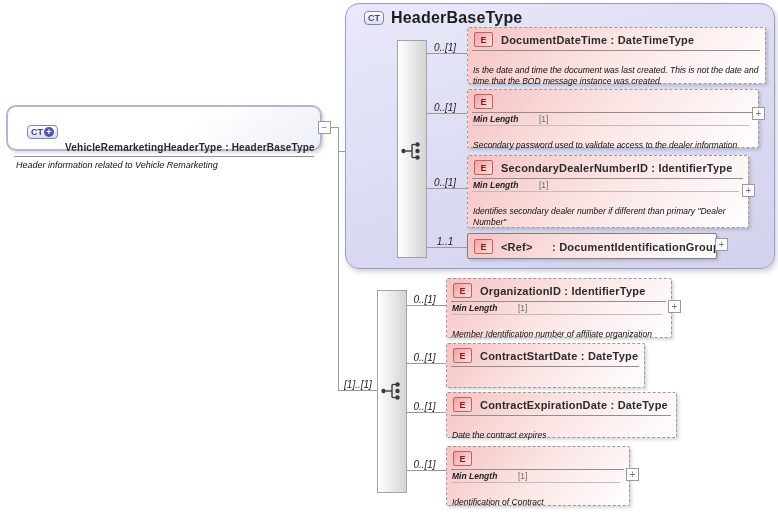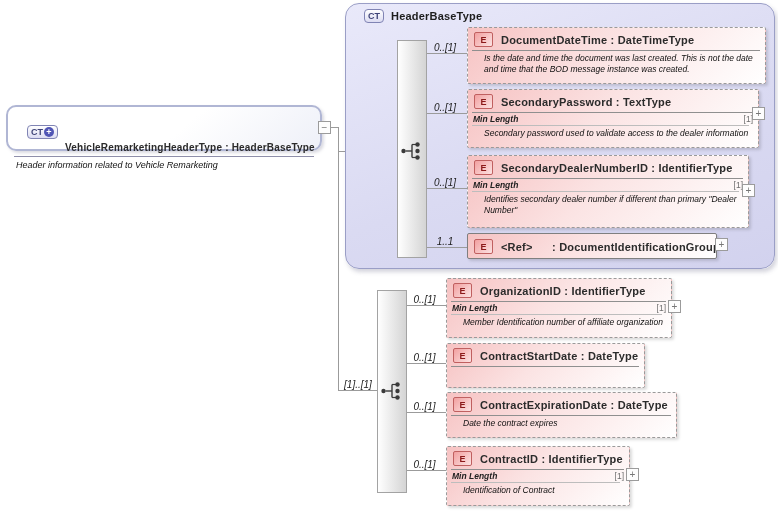--- a/index.html
+++ b/index.html
@@ -52,44 +52,44 @@
     color:#8b1a1a;font-size:9px;font-weight:bold;
   }
   
   .container-box{
     position:absolute;left:345px;top:3px;width:430px;height:266px;
     background:linear-gradient(160deg,#e9e9fa 0%,#dadaf2 55%,#d2d2ee 100%);
     border:1.5px solid #9a9ec6;border-radius:14px;box-sizing:border-box;
     box-shadow:2px 3px 4px rgba(110,110,140,.3);
   }
   .container-header{display:flex;align-items:center;gap:7px;padding:5px 0 0 6px;}
-  .container-title{font-size:11px;font-weight:bold;color:#1d1d1d;letter-spacing:.2px;}
+  .container-title{font-size:16px;font-weight:bold;color:#1d1d1d;letter-spacing:.2px;}
   
   .group-bar{
     position:absolute;width:30px;
     background:linear-gradient(to right,#ffffff,#d4d4d4);
     border:1px solid #a3a3a3;box-sizing:border-box;
   }
   .seq-icon{position:absolute;width:24px;height:20px;}
   
   .el-box{
     position:absolute;box-sizing:border-box;border-radius:2px;
     background:linear-gradient(135deg,#f6c2c2 0%,#fbe3e3 45%,#ffffff 100%);
     box-shadow:2px 2px 3px rgba(0,0,0,.14);
   }
   .el-dashed{border:1px dashed #9a9a9a;}
   .el-solid{border:1px solid #7f7f7f;}
   .el-title-row{display:flex;align-items:center;gap:8px;padding:4px 5px 2px 6px;}
   .el-title{font-size:11px;font-weight:bold;color:#2b2b2b;white-space:pre;letter-spacing:.2px;}
   .el-sep{border-top:1px solid #8f8f8f;margin:1px 5px 0 4px;}
   .el-sep2{border-top:1px solid #bdbdbd;margin:0 9px 0 4px;}
-  .el-facet{display:flex;align-items:center;padding:1px 5px 1px 5px;justify-content:space-between;}
+  .el-facet{display:flex;align-items:center;padding:1px 5px 1px 5px;}
   .facet-name{font-size:8.5px;font-style:italic;font-weight:bold;color:#222;width:66px;}
   .facet-val{font-size:8.5px;color:#6e6e6e;}
-  .el-desc{font-size:8.5px;font-style:italic;color:#101010;padding:2px 6px 2px 16px;line-height:1.35;}
+  .el-desc{font-size:8.5px;font-style:italic;color:#101010;padding:2px 6px 2px 5px;line-height:1.35;margin-top:12px;}
 </style>
 </head>
 <body>
 
 <div id="canvas">
 
   <div class="hline" style="left:331px;top:127px;width:8px;"></div>
   <div class="vline" style="left:338px;top:127px;height:264px;"></div>
   <div class="hline" style="left:339px;top:151px;width:59px;"></div>
   <div class="hline" style="left:339px;top:390px;width:39px;"></div>
@@ -145,21 +145,20 @@
       <span class="e-badge">E</span>
       <span class="el-title">DocumentDateTime : DateTimeType</span>
     </div>
     <div class="el-sep"></div>
     <div class="el-desc">Is the date and time the document was last created. This is not the date and time that the BOD message instance was created.</div>
   </div>
 
   <div class="el-box el-dashed" style="left:467px;top:89px;width:292px;height:59px;">
     <div class="el-title-row">
       <span class="e-badge">E</span>
-      <span class="el-title">SecondaryPassword : TextType</span>
     </div>
     <div class="el-sep"></div>
     <div class="el-facet">
       <span class="facet-name">Min Length</span>
       <span class="facet-val">[1]</span>
     </div>
     <div class="el-sep2"></div>
     <div class="el-desc">Secondary password used to validate access to the dealer information</div>
   </div>
   <div class="expander" style="left:752px;top:107px;">+</div>
@@ -237,21 +236,20 @@
       <span class="e-badge">E</span>
       <span class="el-title">ContractExpirationDate : DateType</span>
     </div>
     <div class="el-sep"></div>
     <div class="el-desc">Date the contract expires</div>
   </div>
 
   <div class="el-box el-dashed" style="left:446px;top:446px;width:184px;height:60px;">
     <div class="el-title-row">
       <span class="e-badge">E</span>
-      <span class="el-title">ContractID : IdentifierType</span>
     </div>
     <div class="el-sep"></div>
     <div class="el-facet">
       <span class="facet-name">Min Length</span>
       <span class="facet-val">[1]</span>
     </div>
     <div class="el-sep2"></div>
     <div class="el-desc">Identification of Contract</div>
   </div>
   <div class="expander" style="left:626px;top:468px;">+</div>

